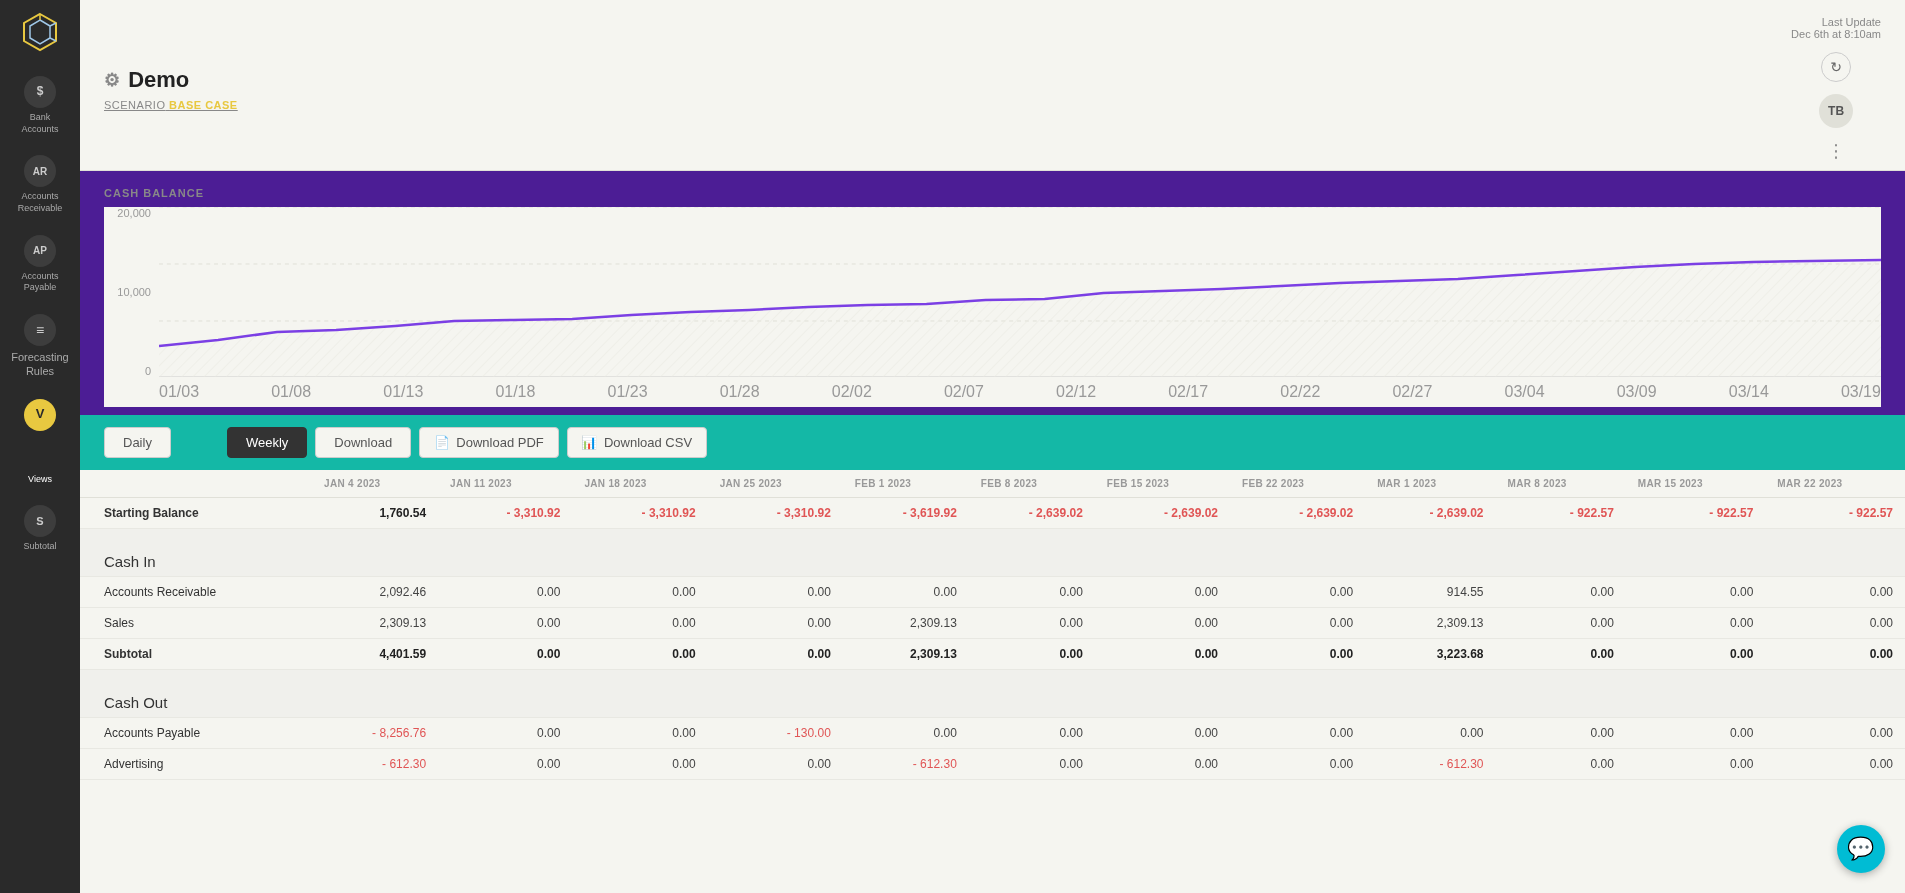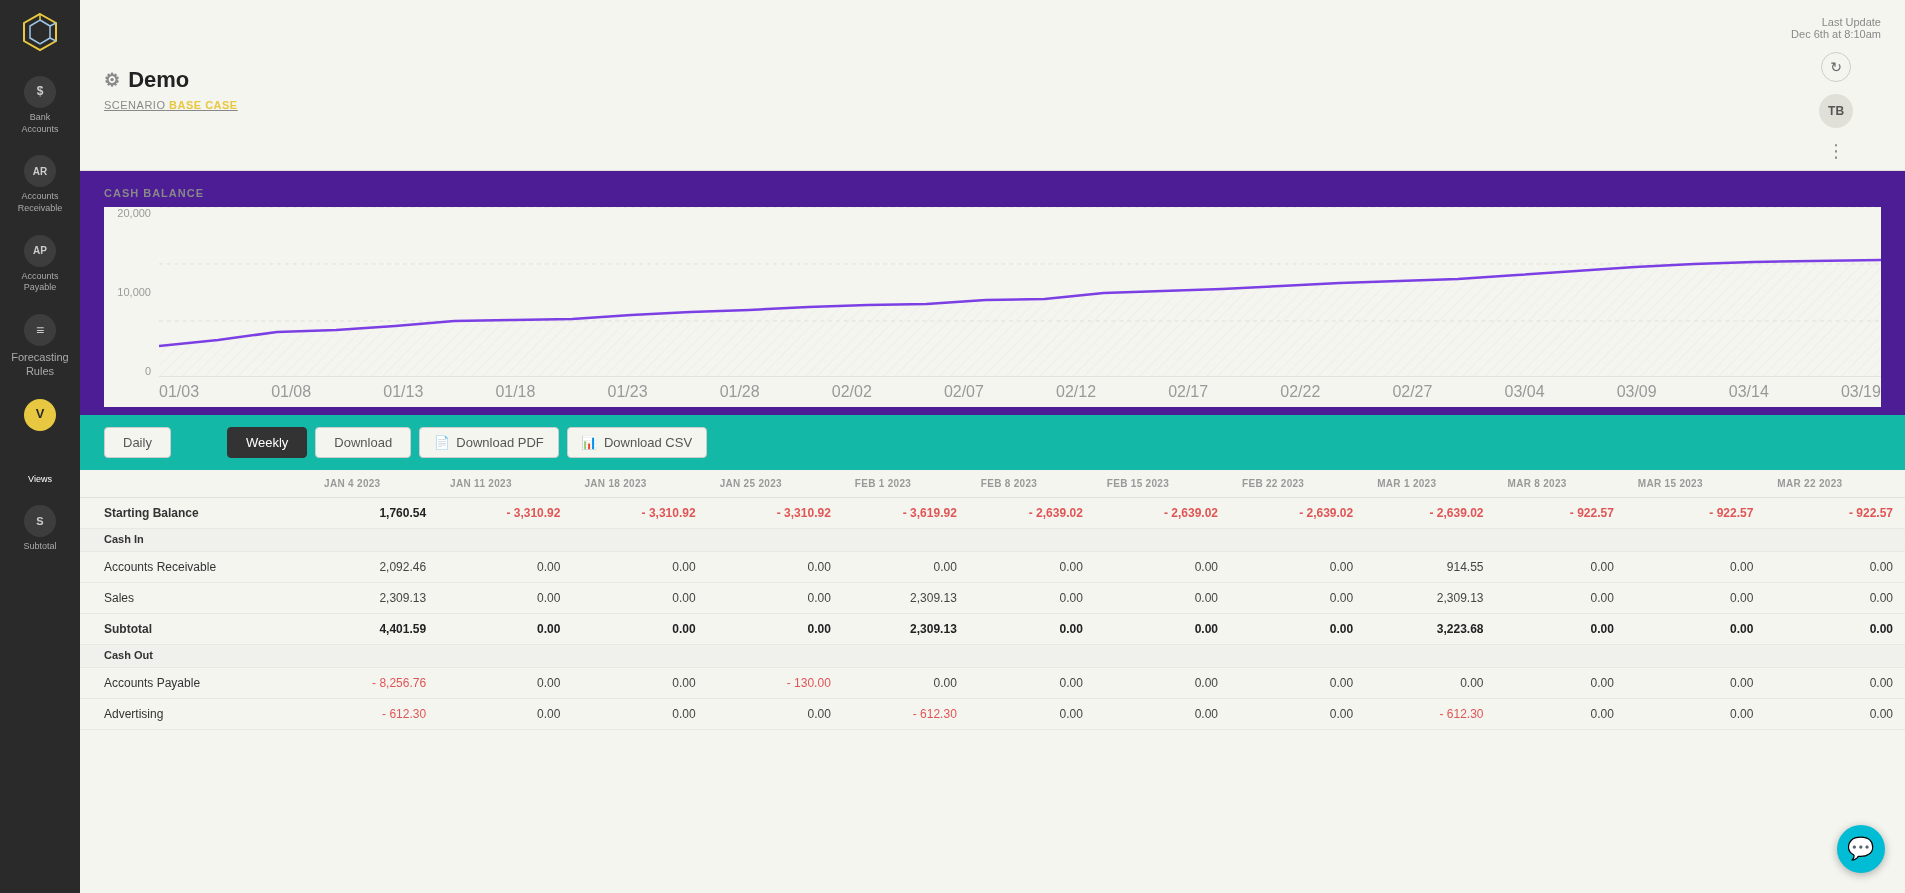--- a/index.html
+++ b/index.html
@@ -267,26 +267,26 @@
     tbody td:first-child {
       text-align: left;
       padding-left: 24px;
       color: #333;
     }
     .row-bold td {
       font-weight: 700;
       color: #222;
     }
     .section-header td {
-      font-weight: 700;
+      font-weight: 400;
       color: #222;
-      padding-top: 4px;
+      padding-top: 24px;
       padding-bottom: 6px;
       background: #f0f0ec;
-      font-size: 11px;
+      font-size: 15px;
     }
     .section-header td:first-child {
       padding-left: 24px;
     }
     .negative { color: #e05555 !important; }
 
     
     .chat-btn {
       position: fixed;
       bottom: 20px;

